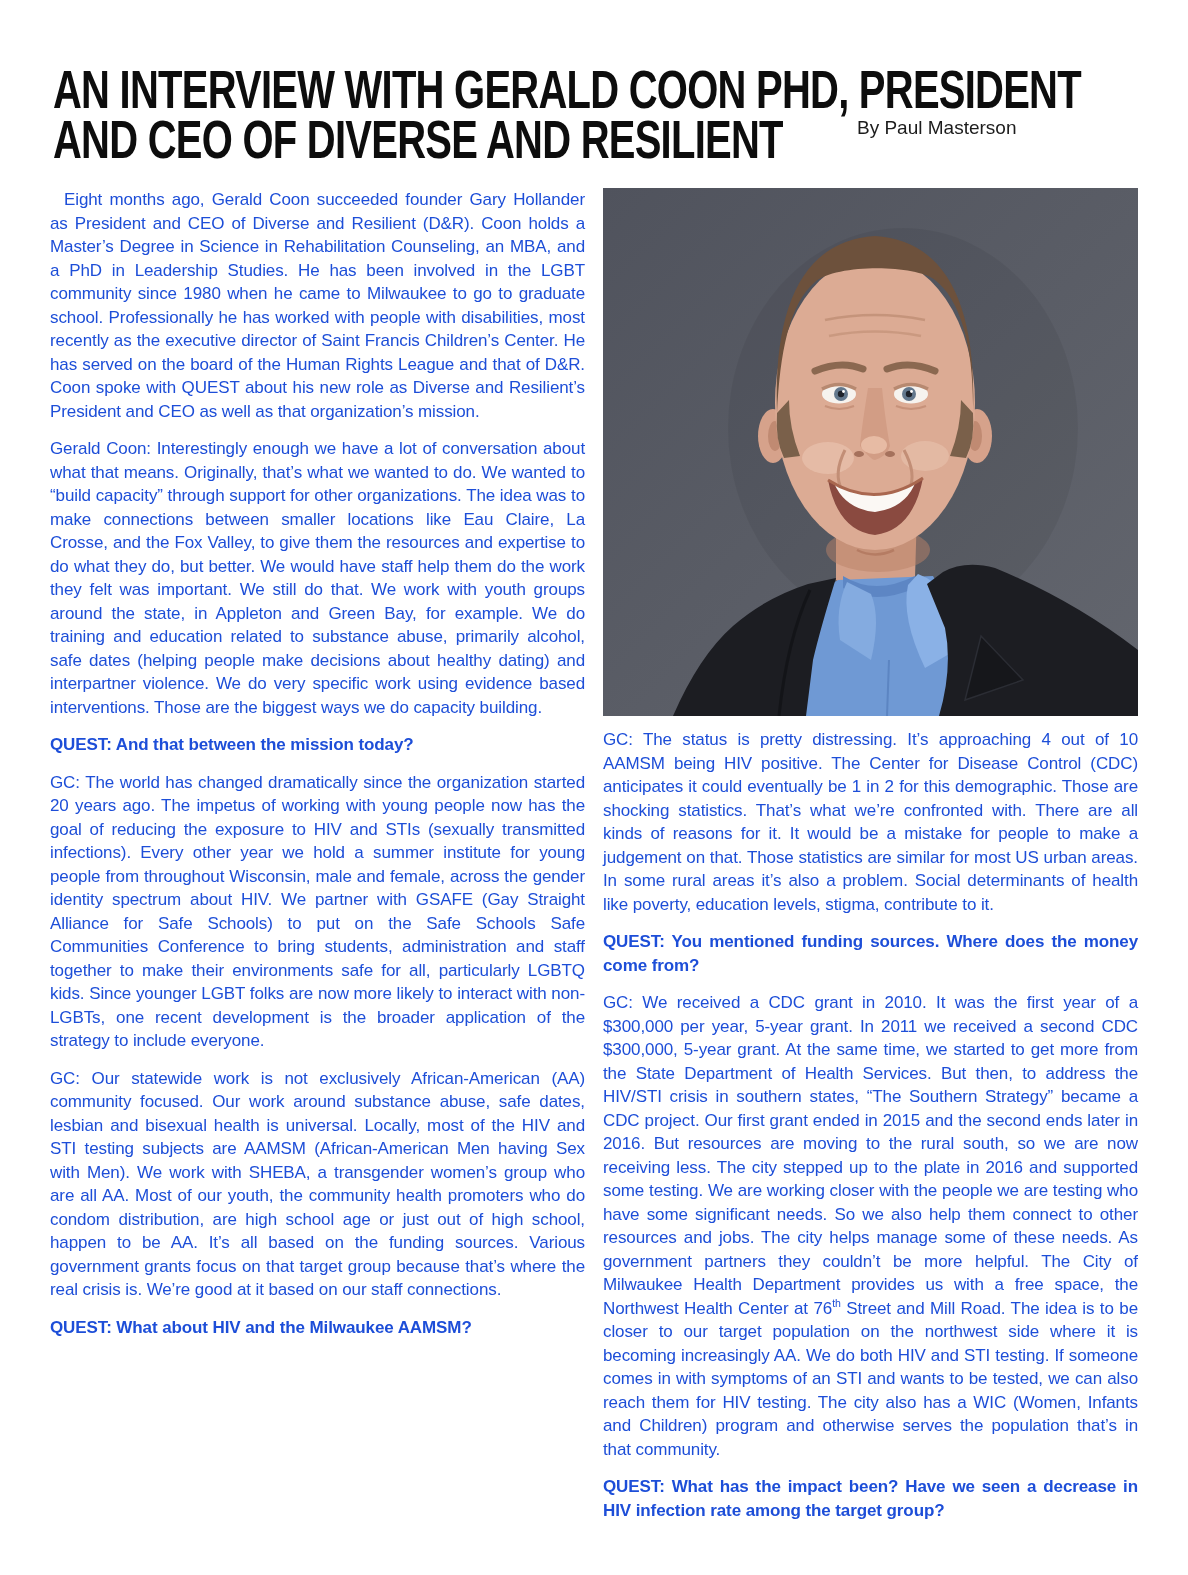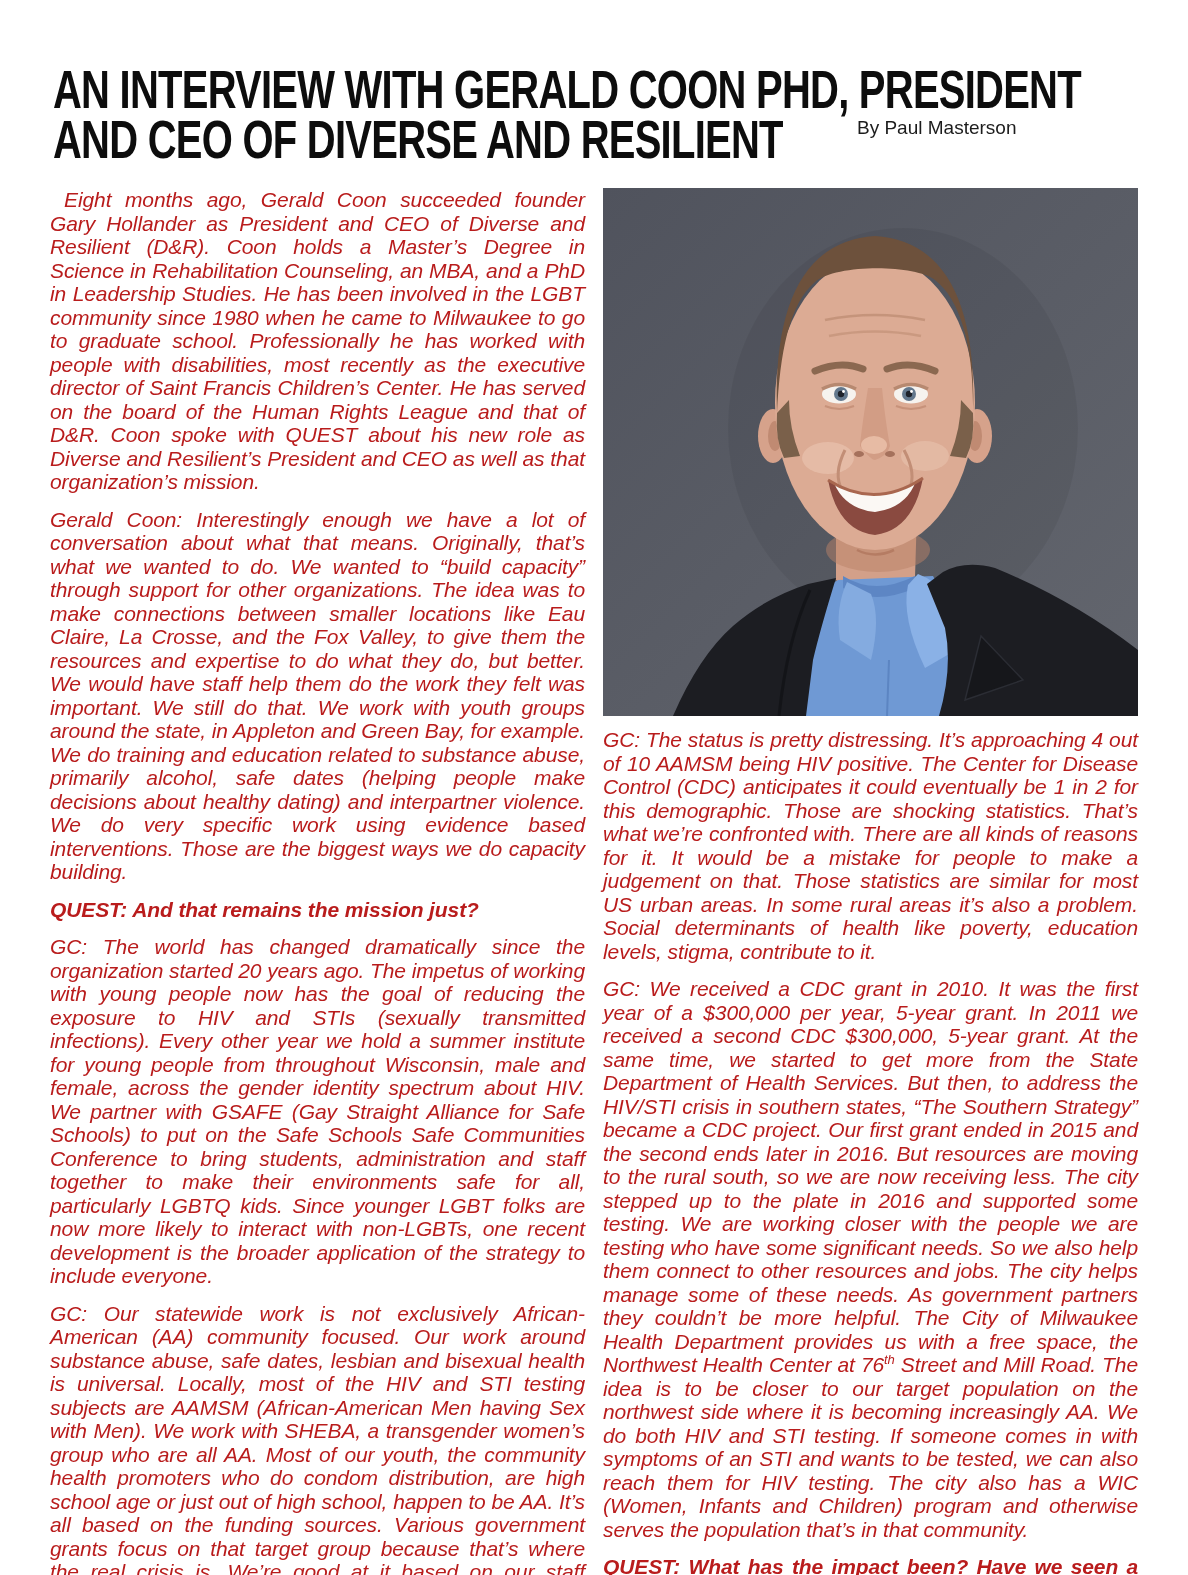--- a/index.html
+++ b/index.html
@@ -16,22 +16,22 @@
   .byline {
     position:absolute; left:857px; top:117px;
     font-size:19px; color:#1c1c1c;
   }
   .columns {
     position:absolute; left:50px; top:188px; width:1088px;
     display:flex; gap:18px;
   }
   .col { width:535px; flex:0 0 535px; }
   .col p {
-    margin:0 0 14px 0; font-size:21px; line-height:23.5px;
-    letter-spacing:-0.1px; text-align:justify; color:#b91c1c;font-style:italic;
+    margin:0 0 14px 0; font-size:17px; line-height:23.5px;
+    letter-spacing:-0.1px; text-align:justify; color:#1d4ed8;
   }
   .col p.q { font-weight:bold; }
   .col p.intro { text-indent:14px; }
   .col p:last-child { margin-bottom:0; }
   sup { font-size:0.62em; vertical-align:super; line-height:0; }
   figure.photo { margin:0 0 12px 0; width:535px; height:528px; }
   figure.photo svg { display:block; }
 </style>
 </head>
 <body>
@@ -43,23 +43,24 @@
     <span>AND CEO OF DIVERSE AND RESILIENT</span>
   </h1>
 
   <div class="byline">By Paul Masterson</div>
 
   <div class="columns">
 
     <div class="col">
       <p class="intro">Eight months ago, Gerald Coon succeeded founder Gary Hollander as President and CEO of Diverse and Resilient (D&amp;R). Coon holds a Master’s Degree in Science in Rehabilitation Counseling, an MBA, and a PhD in Leadership Studies. He has been involved in the LGBT community since 1980 when he came to Milwaukee to go to graduate school. Professionally he has worked with people with disabilities, most recently as the executive director of Saint Francis Children’s Center. He has served on the board of the Human Rights League and that of D&amp;R. Coon spoke with QUEST about his new role as Diverse and Resilient’s President and CEO as well as that organization’s mission.</p>
       <p class="a">Gerald Coon: Interestingly enough we have a lot of conversation about what that means. Originally, that’s what we wanted to do. We wanted to “build capacity” through support for other organizations. The idea was to make connections between smaller locations like Eau Claire, La Crosse, and the Fox Valley, to give them the resources and expertise to do what they do, but better. We would have staff help them do the work they felt was important. We still do that. We work with youth groups around the state, in Appleton and Green Bay, for example. We do training and education related to substance abuse, primarily alcohol, safe dates (helping people make decisions about healthy dating) and interpartner violence. We do very specific work using evidence based interventions. Those are the biggest ways we do capacity building.</p>
-      <p class="q">QUEST: And that remains the mission just?</p>
+      <p class="q">QUEST: And that between the mission today?</p>
       <p class="a">GC: The world has changed dramatically since the organization started 20 years ago. The impetus of working with young people now has the goal of reducing the exposure to HIV and STIs (sexually transmitted infections). Every other year we hold a summer institute for young people from throughout Wisconsin, male and female, across the gender identity spectrum about HIV. We partner with GSAFE (Gay Straight Alliance for Safe Schools) to put on the Safe Schools Safe Communities Conference to bring students, administration and staff together to make their environments safe for all, particularly LGBTQ kids. Since younger LGBT folks are now more likely to interact with non-LGBTs, one recent development is the broader application of the strategy to include everyone.</p>
       <p class="a">GC: Our statewide work is not exclusively African-American (AA) community focused. Our work around substance abuse, safe dates, lesbian and bisexual health is universal. Locally, most of the HIV and STI testing subjects are AAMSM (African-American Men having Sex with Men). We work with SHEBA, a transgender women’s group who are all AA. Most of our youth, the community health promoters who do condom distribution, are high school age or just out of high school, happen to be AA. It’s all based on the funding sources. Various government grants focus on that target group because that’s where the real crisis is. We’re good at it based on our staff connections.</p>
+      <p class="q">QUEST: What about HIV and the Milwaukee AAMSM?</p>
     </div>
 
     <div class="col">
 
       <figure class="photo">
         <svg width="535" height="528" viewBox="0 0 535 528" xmlns="http://www.w3.org/2000/svg">
           <defs>
             <linearGradient id="bgGrad" x1="0" y1="0" x2="1" y2="1">
               <stop offset="0" stop-color="#50535d"></stop>
               <stop offset="1" stop-color="#63666e"></stop>
@@ -125,18 +126,19 @@
           <path d="M 301 262 Q 314 286 306 302" stroke="#c28e76" stroke-width="3" fill="none"></path>
 
           <path d="M 225 292 Q 272 322 320 290 Q 310 342 272 347 Q 235 343 225 292 Z" fill="#8a4a40"></path>
           <path d="M 231 295 Q 272 319 313 293 Q 303 320 272 324 Q 242 321 231 295 Z" fill="#fbf8f4"></path>
           <path d="M 225 292 Q 272 322 320 290" stroke="#a9674f" stroke-width="3" fill="none"></path>
           <path d="M 254 362 Q 272 371 291 362" stroke="rgba(170,110,85,0.6)" stroke-width="2.5" fill="none"></path>
         </svg>
       </figure>
 
       <p class="a">GC: The status is pretty distressing. It’s approaching 4 out of 10 AAMSM being HIV positive. The Center for Disease Control (CDC) anticipates it could eventually be 1 in 2 for this demographic. Those are shocking statistics. That’s what we’re confronted with. There are all kinds of reasons for it. It would be a mistake for people to make a judgement on that. Those statistics are similar for most US urban areas. In some rural areas it’s also a problem. Social determinants of health like poverty, education levels, stigma, contribute to it.</p>
+      <p class="q">QUEST: You mentioned funding sources. Where does the money come from?</p>
       <p class="a"><span>GC: We received a CDC grant in 2010. It was the first year of a $300,000 per year, 5-year grant. In 2011 we received a second CDC $300,000, 5-year grant. At the same time, we started to get more from the State Department of Health Services. But then, to address the HIV/STI crisis in southern states, “The Southern Strategy” became a CDC project. Our first grant ended in 2015 and the second ends later in 2016. But resources are moving to the rural south, so we are now receiving less. The city stepped up to the plate in 2016 and supported some testing. We are working closer with the people we are testing who have some significant needs. So we also help them connect to other resources and jobs. The city helps manage some of these needs. As government partners they couldn’t be more helpful. The City of Milwaukee Health Department provides us with a free space, the Northwest Health Center at 76</span><sup>th</sup><span> Street and Mill Road. The idea is to be closer to our target population on the northwest side where it is becoming increasingly AA. We do both HIV and STI testing. If someone comes in with symptoms of an STI and wants to be tested, we can also reach them for HIV testing. The city also has a WIC (Women, Infants and Children) program and otherwise serves the population that’s in that community.</span></p>
       <p class="q">QUEST: What has the impact been? Have we seen a decrease in HIV infection rate among the target group?</p>
 
     </div>
   </div>
 </div>
 
 </body></html>

